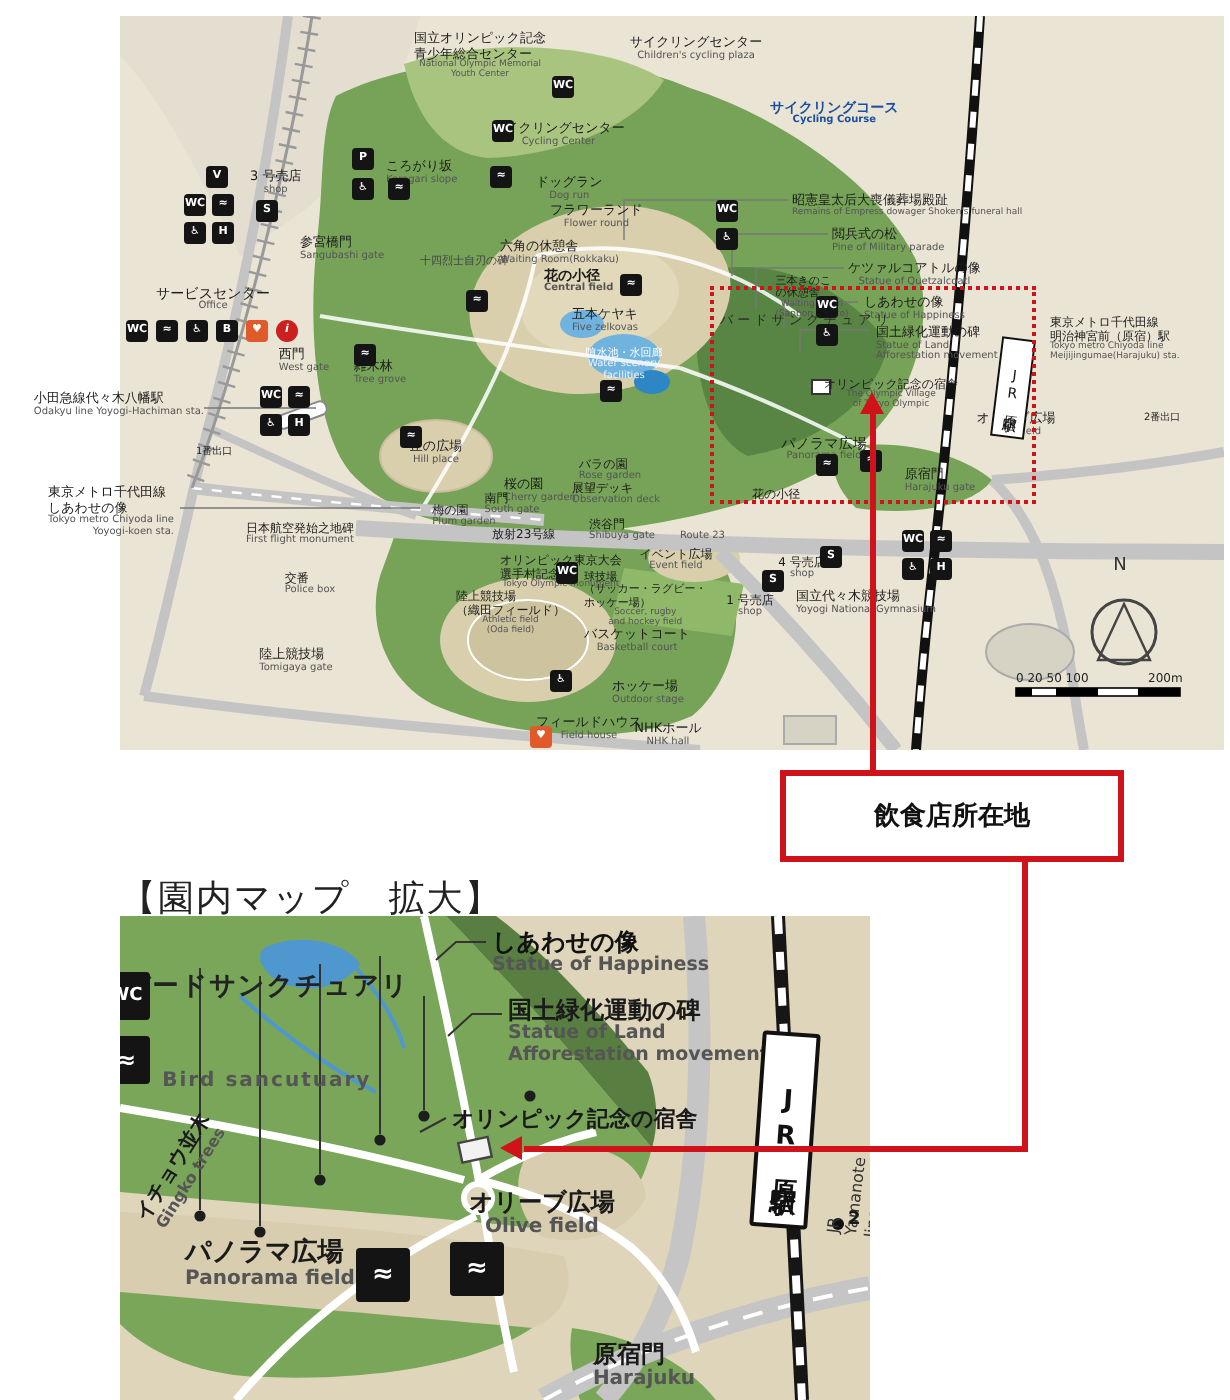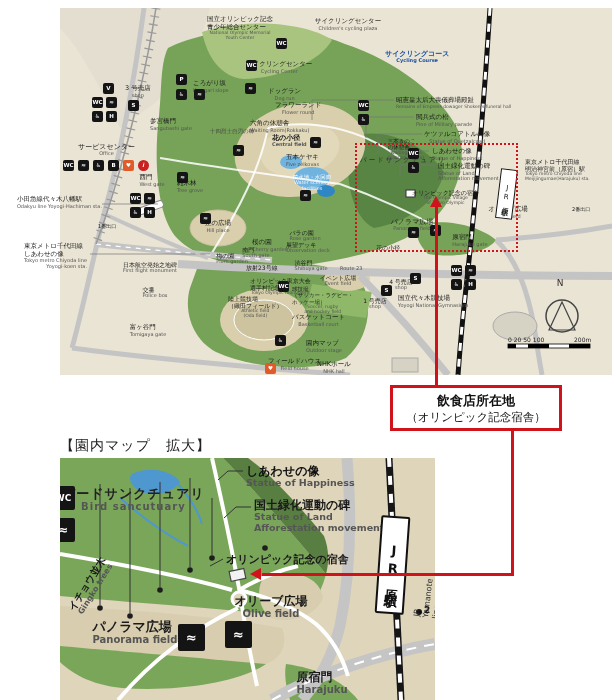--- a/index.html
+++ b/index.html
@@ -17,21 +17,21 @@
   .jr-box{position:absolute;background:#fff;border:1px solid #111;z-index:12;color:#111;
           display:flex;align-items:center;justify-content:center;
           writing-mode:vertical-rl;text-orientation:upright;}
   .red{background:#d0121a;position:absolute;z-index:50;}
   .tri{position:absolute;width:0;height:0;z-index:51;}
   #dotted-rect{position:absolute;border:2px dotted #d0121a;z-index:49;}
   #callout{position:absolute;left:390px;top:385px;width:166px;height:40px;border:3px solid #d0121a;
            background:#fff;z-index:60;display:flex;flex-direction:column;align-items:center;justify-content:center;}
   #callout .l1{font-size:13px;font-weight:bold;color:#111;}
   #callout .l2{font-size:11.5px;color:#111;}
-  #section-title{position:absolute;left:60px;top:437px;font-size:14px;color:#222;letter-spacing:1px;z-index:5;}
+  #section-title{position:absolute;left:60px;top:437px;font-size:18px;color:#222;letter-spacing:1px;z-index:5;}
 </style>
 </head>
 <body>
 
 <div class="stage">
 
   <div class="mapbox" id="main-map" style="left:60px;top:8px;width:552px;height:367px;overflow:visible;">
     <svg width="552" height="367" viewBox="0 0 552 367">
       <rect width="552" height="367" fill="#eae4d4"></rect>
       <path d="M0,0 H150 C140,40 120,70 95,95 L60,120 C40,80 20,40 0,20 Z" fill="#e3ded0"></path>
@@ -138,23 +138,23 @@
       <div class="maplabel" style="left: 190px; top: 269px; font-size: 6px;"><span class="jp">オリンピック東京大会
 選手村記念碑</span><span class="en" style="font-size: 4.5px;">Tokyo Olympic monument</span></div>
       <div class="maplabel" style="left: 168px; top: 287px; font-size: 6px;"><span class="jp">陸上競技場
 （織田フィールド）</span><span class="en" style="font-size: 4.5px;">Athletic field
 (Oda field)</span></div>
       <div class="maplabel" style="left: 232px; top: 278px; font-size: 5.5px;"><span class="jp">球技場
 （サッカー・ラグビー・
 ホッケー場）</span><span class="en" style="font-size: 4.5px;">Soccer, rugby
 and hockey field</span></div>
       <div class="maplabel" style="left: 232px; top: 306px; font-size: 6.5px;"><span class="jp">バスケットコート</span><span class="en">Basketball court</span></div>
-      <div class="maplabel" style="left: 88px; top: 316px; font-size: 6.5px; transform: translateX(-50%); transform-origin: 50% 50%;"><span class="jp">富ヶ谷門</span><span class="en">Tomigaya gate</span></div>
+      <div class="maplabel" style="left: 88px; top: 316px; font-size: 6.5px; transform: translateX(-50%); transform-origin: 50% 50%;"><span class="jp">陸上競技場</span><span class="en">Tomigaya gate</span></div>
       <div class="maplabel" style="left: 208px; top: 350px; font-size: 6.5px;"><span class="jp">フィールドハウス</span><span class="en">Field house</span></div>
-      <div class="maplabel" style="left: 264px; top: 332px; font-size: 6.5px; transform: translateX(-50%); transform-origin: 50% 50%;"><span class="jp">園内マップ</span><span class="en">Outdoor stage</span></div>
+      <div class="maplabel" style="left: 264px; top: 332px; font-size: 6.5px; transform: translateX(-50%); transform-origin: 50% 50%;"><span class="jp">ホッケー場</span><span class="en">Outdoor stage</span></div>
       <div class="maplabel" style="left: 274px; top: 353px; font-size: 6.5px; transform: translateX(-50%); transform-origin: 50% 50%;"><span class="jp">NHKホール</span><span class="en">NHK hall</span></div>
       <div class="maplabel" style="left: 278px; top: 266px; font-size: 6px; transform: translateX(-50%); transform-origin: 50% 50%;"><span class="jp">イベント広場</span><span class="en">Event field</span></div>
       <div class="maplabel" style="left: 245px; top: 221px; font-size: 6px; transform: translateX(-50%); transform-origin: 50% 50%;"><span class="jp">バラの園</span><span class="en">Rose garden</span></div>
       <div class="maplabel" style="left: 248px; top: 233px; font-size: 6px; transform: translateX(-50%); transform-origin: 50% 50%;"><span class="jp">展望デッキ</span><span class="en">Observation deck</span></div>
       <div class="maplabel" style="left: 316px; top: 236px; font-size: 6px;"><span class="jp">花の小径</span></div>
       <div class="maplabel" style="left: 251px; top: 251px; font-size: 6px; transform: translateX(-50%); transform-origin: 50% 50%;"><span class="jp">渋谷門</span><span class="en">Shibuya gate</span></div>
       <div class="maplabel" style="left: 341px; top: 270px; font-size: 6px; transform: translateX(-50%); transform-origin: 50% 50%;"><span class="jp">4 号売店</span><span class="en">shop</span></div>
       <div class="maplabel" style="left: 315px; top: 289px; font-size: 6px; transform: translateX(-50%); transform-origin: 50% 50%;"><span class="jp">1 号売店</span><span class="en">shop</span></div>
       <div class="maplabel" style="left: 338px; top: 287px; font-size: 6.5px;"><span class="jp">国立代々木競技場</span><span class="en">Yoyogi National Gymnasium</span></div>
       <div class="maplabel" style="left: 410px; top: 226px; font-size: 6.5px; transform: translateX(-50%); transform-origin: 50% 50%;"><span class="jp">原宿門</span><span class="en">Harajuku gate</span></div>
@@ -212,21 +212,20 @@
 
   <div id="dotted-rect" style="left:355px;top:143px;width:159px;height:105px;"></div>
   <div class="tri" style="left:430px;top:196px;border-left:6px solid transparent;border-right:6px solid transparent;border-bottom:11px solid #d0121a;"></div>
   <div class="red" style="left:435px;top:206px;width:3px;height:180px;"></div>
   <div class="red" style="left:511px;top:429px;width:3px;height:146px;"></div>
   <div class="red" style="left:262px;top:573px;width:252px;height:3px;"></div>
   <div class="tri" style="left:250px;top:568px;border-top:6px solid transparent;border-bottom:6px solid transparent;border-right:11px solid #d0121a;"></div>
 
   <div id="callout">
     <span class="l1">飲食店所在地</span>
-    <span class="l2">（オリンピック記念宿舎）</span>
   </div>
 
   <div id="section-title">【園内マップ　拡大】</div>
 
   <div class="mapbox" id="detail-map" style="left:60px;top:458px;width:375px;height:242px;overflow:hidden;">
     <svg width="375" height="242" viewBox="0 0 375 242">
       <rect width="375" height="242" fill="#ded5ba"></rect>
       <path d="M0,0 H163 C200,38 238,82 266,116 C260,140 248,153 232,159 C180,152 90,146 0,138 Z" fill="#7aa65a"></path>
       <path d="M163,0 C200,38 238,82 266,116 C270,102 268,88 264,78 C238,46 210,16 188,0 Z" fill="#587f41"></path>
       <path d="M72,16 C88,8 112,12 120,24 C112,36 92,40 78,32 C70,26 68,20 72,16 Z" fill="#4f97cf"></path>
@@ -268,21 +267,21 @@
         <path d="M183,13 H168 L158,22"></path>
           <path d="M191,49 H176 L164,60"></path>
           <path d="M163,101 L150,108"></path>
       </g>
       <g transform="rotate(-12 177 117)">
         <rect x="170" y="112" width="15" height="10" fill="#f2f2f2" stroke="#444" stroke-width="1.2"></rect>
       </g>
       <circle cx="359" cy="154" r="3" fill="#111"></circle>
     </svg>
     <div class="jr-box" style="left:318px;top:58px;width:25px;height:94px;font-size:13px;font-weight:bold;letter-spacing:3px;border-width:2px;border-radius:2px;transform:rotate(4deg);">JR原宿駅</div>
-  <div class="maplabel" style="left: 2px; top: 28px; font-size: 13px; font-weight: bold; color: rgb(34, 34, 34); letter-spacing: 1px;"><span class="jp">バードサンクチュアリ</span><span class="en" style="font-size: 10px;">Bird sancutuary</span></div>
+  <div class="maplabel" style="left: 2px; top: 28px; font-size: 13px; font-weight: bold; color: rgb(34, 34, 34); letter-spacing: 1px;"><span class="jp">バードサンクチュアリ</span><span class="en" style="font-size: 10px; margin-top: 34px;">Bird sancutuary</span></div>
       <div class="maplabel" style="left: 186px; top: 6px; font-size: 12px; font-weight: bold; color: rgb(17, 17, 17);"><span class="jp">しあわせの像</span><span class="en" style="font-size: 9.5px; text-align: left;">Statue of Happiness</span></div>
       <div class="maplabel" style="left: 194px; top: 40px; font-size: 12px; font-weight: bold;"><span class="jp">国土緑化運動の碑</span><span class="en" style="font-size: 9.5px; text-align: left;">Statue of Land
 Afforestation movement</span></div>
       <div class="maplabel" style="left: 166px; top: 96px; font-size: 11px; font-weight: bold;"><span class="jp">オリンピック記念の宿舎</span></div>
       <div class="maplabel" style="left: 211px; top: 136px; font-size: 12px; font-weight: bold; transform: translateX(-50%); transform-origin: 50% 50%;"><span class="jp">オリーブ広場</span><span class="en" style="font-size: 10px;">Olive field</span></div>
       <div class="maplabel" style="left: 75px; top: 161px; font-size: 13px; font-weight: bold; transform: translateX(-50%); transform-origin: 50% 50%;"><span class="jp">パノラマ広場</span><span class="en" style="font-size: 10px;">Panorama field</span></div>
       <div class="maplabel" style="left: 31px; top: 118px; font-size: 10px; font-weight: bold; transform: translateX(-50%) rotate(-58deg); transform-origin: 50% 50%;"><span class="jp">イチョウ並木</span><span class="en" style="font-size: 8px;">Gingko trees</span></div>
       <div class="maplabel" style="left: 262px; top: 212px; font-size: 12px; font-weight: bold; transform: translateX(-50%); transform-origin: 50% 50%;"><span class="jp">原宿門</span><span class="en" style="font-size: 10px;">Harajuku</span></div>
       <div class="maplabel" style="left: 352px; top: 158px; font-size: 8px; color: rgb(51, 51, 51); transform: rotate(-83deg); transform-origin: 0px 0px;"><span class="jp">JR Yamanote line Harajuku sta.</span></div>
       <div class="maplabel" style="left: 364px; top: 147px; font-size: 9px; font-weight: bold;"><span class="jp">2</span></div>

